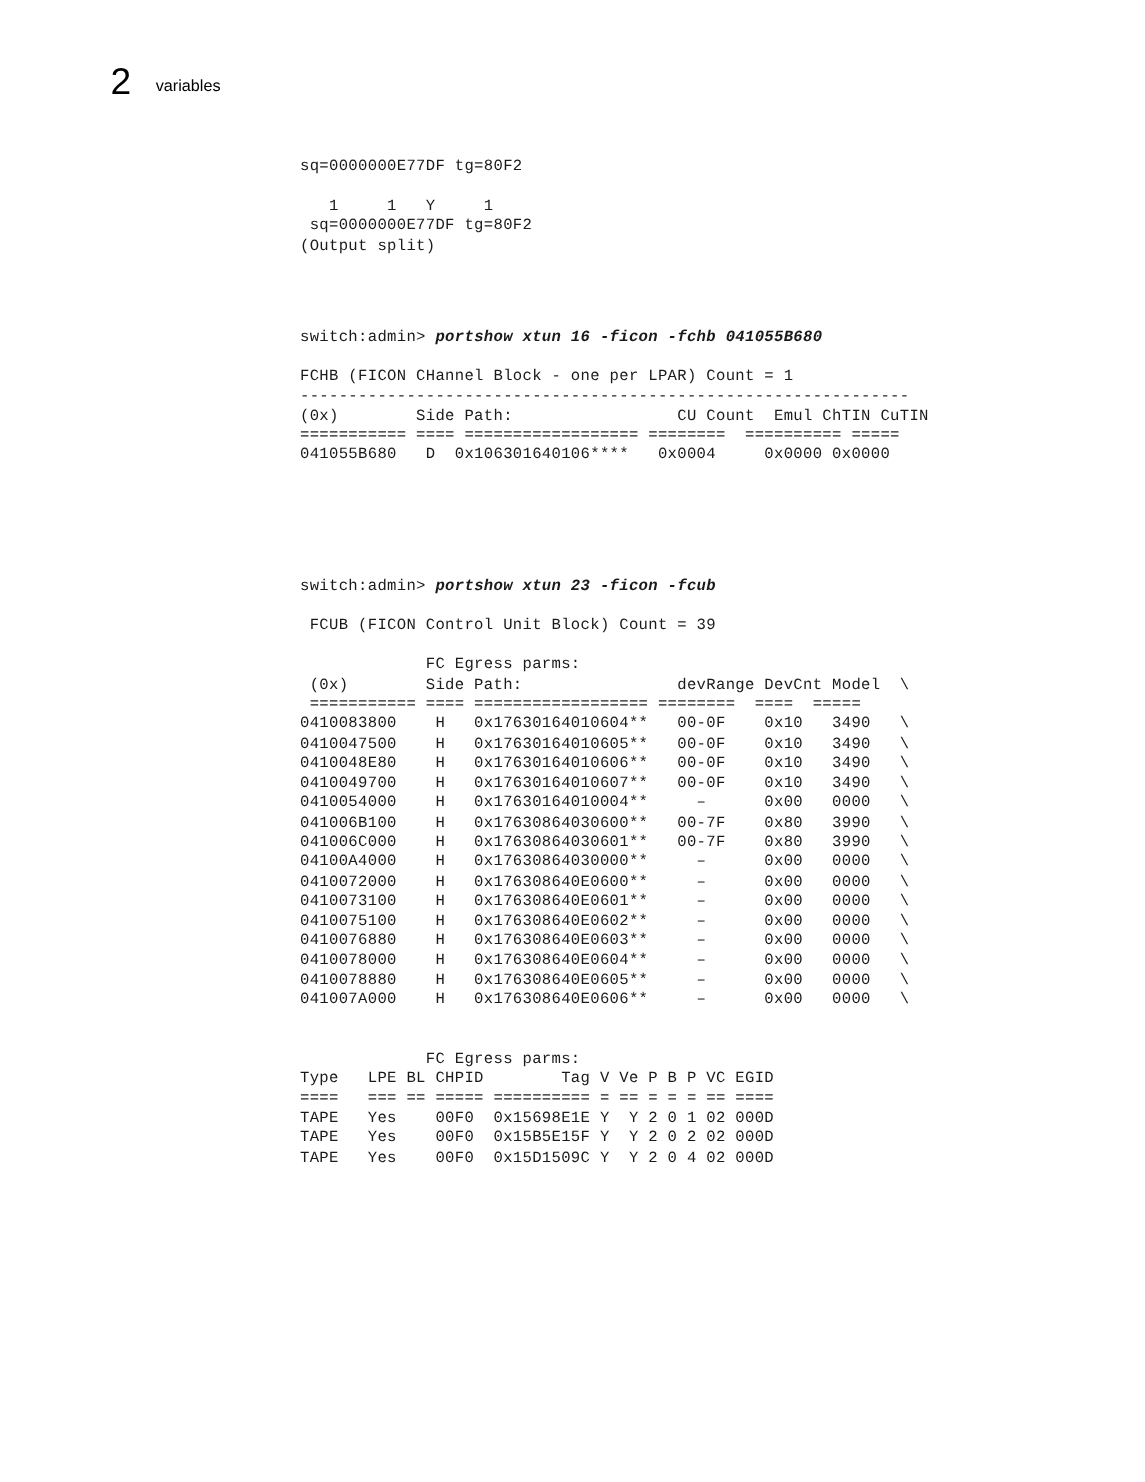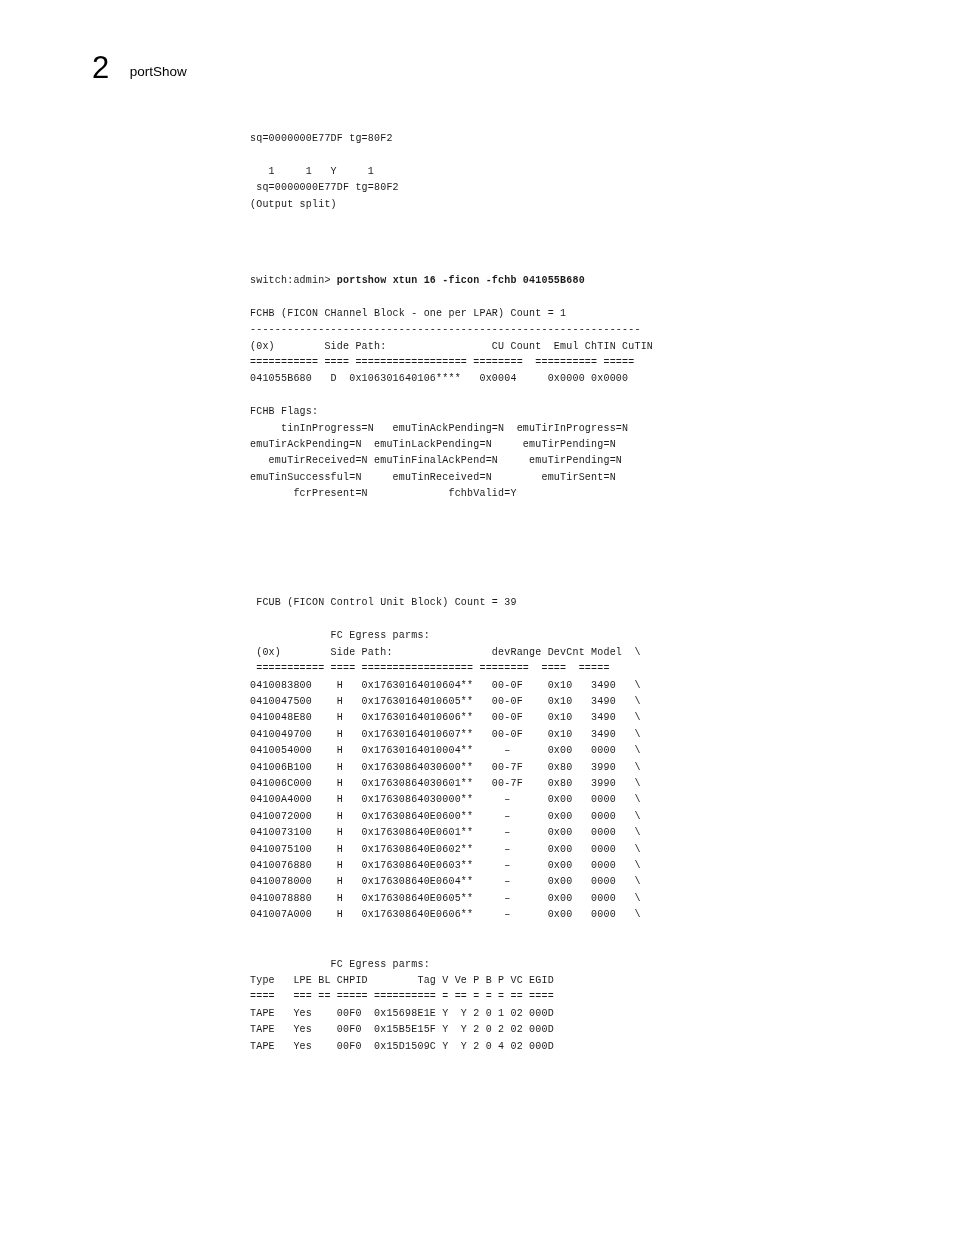--- a/index.html
+++ b/index.html
@@ -42,40 +42,41 @@
 
   
   #listing {
     position: absolute;
     left: 250px;
     top: 131px;
     width: 640px;
   }
   .code-block {
     font-family: "Liberation Mono", "DejaVu Sans Mono", monospace;
-    font-size: 10px;
+    font-size: 13px;
     line-height: 16.4px;
     white-space: pre;
     color: #1a1a1a;
     letter-spacing: 0.02em;
     margin: 0;
   }
   .cmd-bold {
     font-weight: 700;
+    font-style: italic;
   }
   .spacer-sm { height: 16.4px; }
   .spacer-md { height: 33px; }
   .spacer-xl { height: 60px; }
 </style>
 </head>
 <body>
 
 <div id="page-header">
   <span id="chapter-number">2</span>
-  <span id="header-title">portShow</span>
+  <span id="header-title">variables</span>
 </div>
 
 <div id="listing">
 
   <pre class="code-block">sq=0000000E77DF tg=80F2
 
    1     1   Y     1
  sq=0000000E77DF tg=80F2
 (Output split)</pre>
 
@@ -86,32 +87,27 @@
   <div class="spacer-sm"></div>
 
   <pre class="code-block">FCHB (FICON CHannel Block - one per LPAR) Count = 1
 ---------------------------------------------------------------
 (0x)        Side Path:                 CU Count  Emul ChTIN CuTIN
 =========== ==== ================== ========  ========== =====
 041055B680   D  0x106301640106****   0x0004     0x0000 0x0000</pre>
 
   <div class="spacer-sm"></div>
 
-  <pre class="code-block">FCHB Flags:
-     tinInProgress=N   emuTinAckPending=N  emuTirInProgress=N
-emuTirAckPending=N  emuTinLackPending=N     emuTirPending=N
-   emuTirReceived=N emuTinFinalAckPend=N     emuTirPending=N
-emuTinSuccessful=N     emuTinReceived=N        emuTirSent=N
-       fcrPresent=N             fchbValid=Y</pre>
 
   <div class="spacer-sm"></div>
 
 
   <div class="spacer-xl"></div>
 
+  <pre class="code-block"><span>switch:admin&gt; </span><span class="cmd-bold">portshow xtun 23 -ficon -fcub</span></pre>
 
   <div class="spacer-sm"></div>
 
   <pre class="code-block"> FCUB (FICON Control Unit Block) Count = 39
 
              FC Egress parms:
  (0x)        Side Path:                devRange DevCnt Model  \
  =========== ==== ================== ========  ====  =====</pre>
 
   <pre class="code-block">0410083800    H   0x17630164010604**   00-0F    0x10   3490   \

